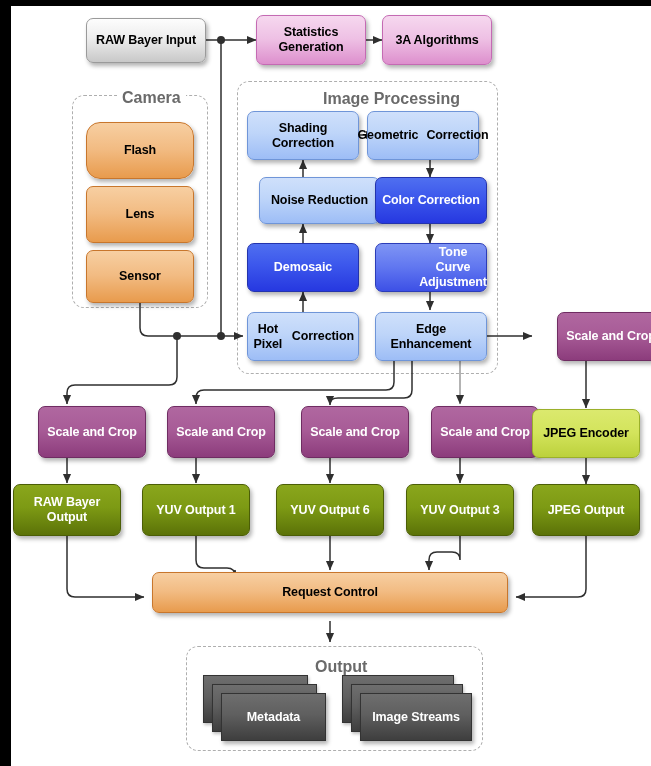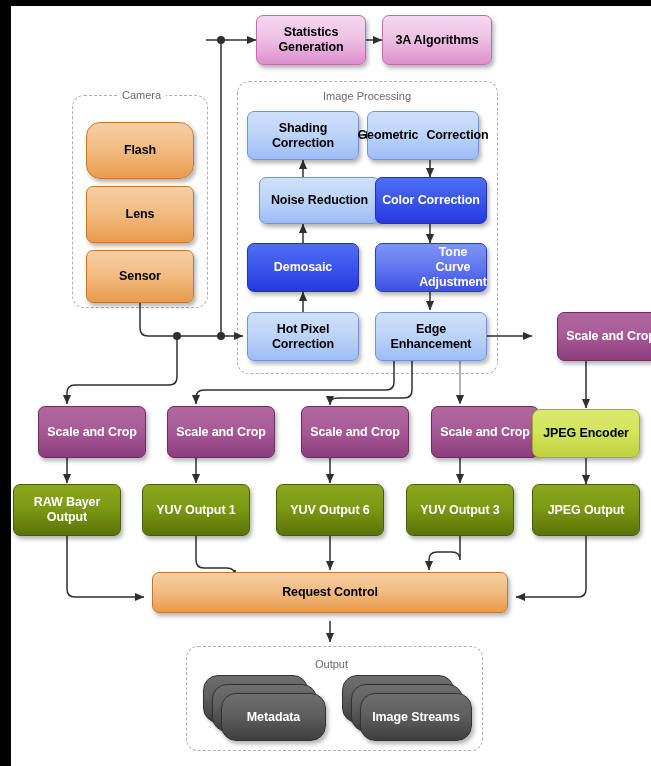--- a/index.html
+++ b/index.html
@@ -82,37 +82,37 @@
     background: linear-gradient(180deg,#8aa61c 0%,#7d9a14 45%,#5b7208 100%);
     border: 1px solid #4b5e06; color:#fff;
   }
   .n-yellowgreen {
     background: linear-gradient(180deg,#dbe96e 0%,#d3e45c 48%,#bcd13c 100%);
     border: 1px solid #9bb02a; color:#000;
   }
   .n-darkcard {
     background: linear-gradient(180deg,#6e6e6e 0%,#5f5f5f 45%,#3e3e3e 100%);
     border: 1px solid #333; color:#fff;
-    border-radius: 15px;
+    border-radius: 0;
   }
 
   
   .group {
     position: absolute;
     box-sizing: border-box;
     border: 1.4px dashed #aeaeae;
     border-radius: 12px;
     background: transparent;
     z-index: 1;
   }
   .group-title {
     position: absolute;
-    font-size: 11px;
+    font-size: 16px;
     color: #6a6a6a;
-    font-weight: normal;
+    font-weight: bold;
     white-space: nowrap;
     z-index: 2;
   }
 
   
   #wires {
     position: absolute; left:0; top:0;
     width: 651px; height: 766px;
     z-index: 3;
     pointer-events: none;
@@ -194,20 +194,23 @@
       <path d="M330,536 L330,570" marker-end="url(#ah)"></path>
 
       <path d="M460,536 L460,560 Q460,552 452,552 L437,552 Q429,552 429,560 L429,570" marker-end="url(#ah)"></path>
 
       <path d="M586,536 L586,589 Q586,597 578,597 L516,597" marker-end="url(#ah)"></path>
 
       <path d="M330,621 L330,642" marker-end="url(#ah)"></path>
     </g>
   </svg>
 
+  <div class="node n-gray" style="left:86px; top:18px; width:120px; height:45px;">
+    <span>RAW Bayer Input</span>
+  </div>
 
   <div class="node n-pink" style="left:256px; top:15px; width:110px; height:50px; flex-direction:column;">
     <span>Statistics</span>
     <span>Generation</span>
   </div>
 
   <div class="node n-pink" style="left:382px; top:15px; width:110px; height:50px;">
     <span>3A Algorithms</span>
   </div>
 
@@ -224,21 +227,21 @@
   <div class="node n-blue-light" style="left:247px; top:111px; width:112px; height:49px; flex-direction:column;">
     <span>Shading</span>
     <span>Correction</span>
   </div>
   <div class="node n-blue-light" style="left:259px; top:177px; width:121px; height:47px;">
     <span>Noise Reduction</span>
   </div>
   <div class="node n-blue-dark" style="left:247px; top:243px; width:112px; height:49px;">
     <span>Demosaic</span>
   </div>
-  <div class="node n-blue-light" style="left:247px; top:312px; width:112px; height:49px; flex-direction:column;">
+  <div class="node n-blue-light" style="left:247px; top:312px; width:112px; height:49px; flex-direction:row;">
     <span>Hot Pixel</span>
     <span>Correction</span>
   </div>
 
   <div class="node n-blue-light" style="left:367px; top:111px; width:112px; height:49px; flex-direction:row;">
     <span>Geometric</span>
     <span>Correction</span>
   </div>
   <div class="node n-blue-dark" style="left:375px; top:177px; width:112px; height:47px;">
     <span>Color Correction</span>
@@ -261,21 +264,21 @@
   </div>
   <div class="node n-purple" style="left:142px; top:406px; width:108px; height:52px;">
     <span>Scale and Crop</span>
   </div>
   <div class="node n-purple" style="left:276px; top:406px; width:108px; height:52px;">
     <span>Scale and Crop</span>
   </div>
   <div class="node n-purple" style="left:406px; top:406px; width:108px; height:52px;">
     <span>Scale and Crop</span>
   </div>
-  <div class="node n-yellowgreen" style="left:532px; top:409px; width:108px; height:49px;border-radius:8px;">
+  <div class="node n-yellowgreen" style="left:532px; top:409px; width:108px; height:49px;">
     <span>JPEG Encoder</span>
   </div>
 
   <div class="node n-green" style="left:13px; top:484px; width:108px; height:52px; flex-direction:column;">
     <span>RAW Bayer</span>
     <span>Output</span>
   </div>
   <div class="node n-green" style="left:142px; top:484px; width:108px; height:52px;">
     <span>YUV Output 1</span>
   </div>

